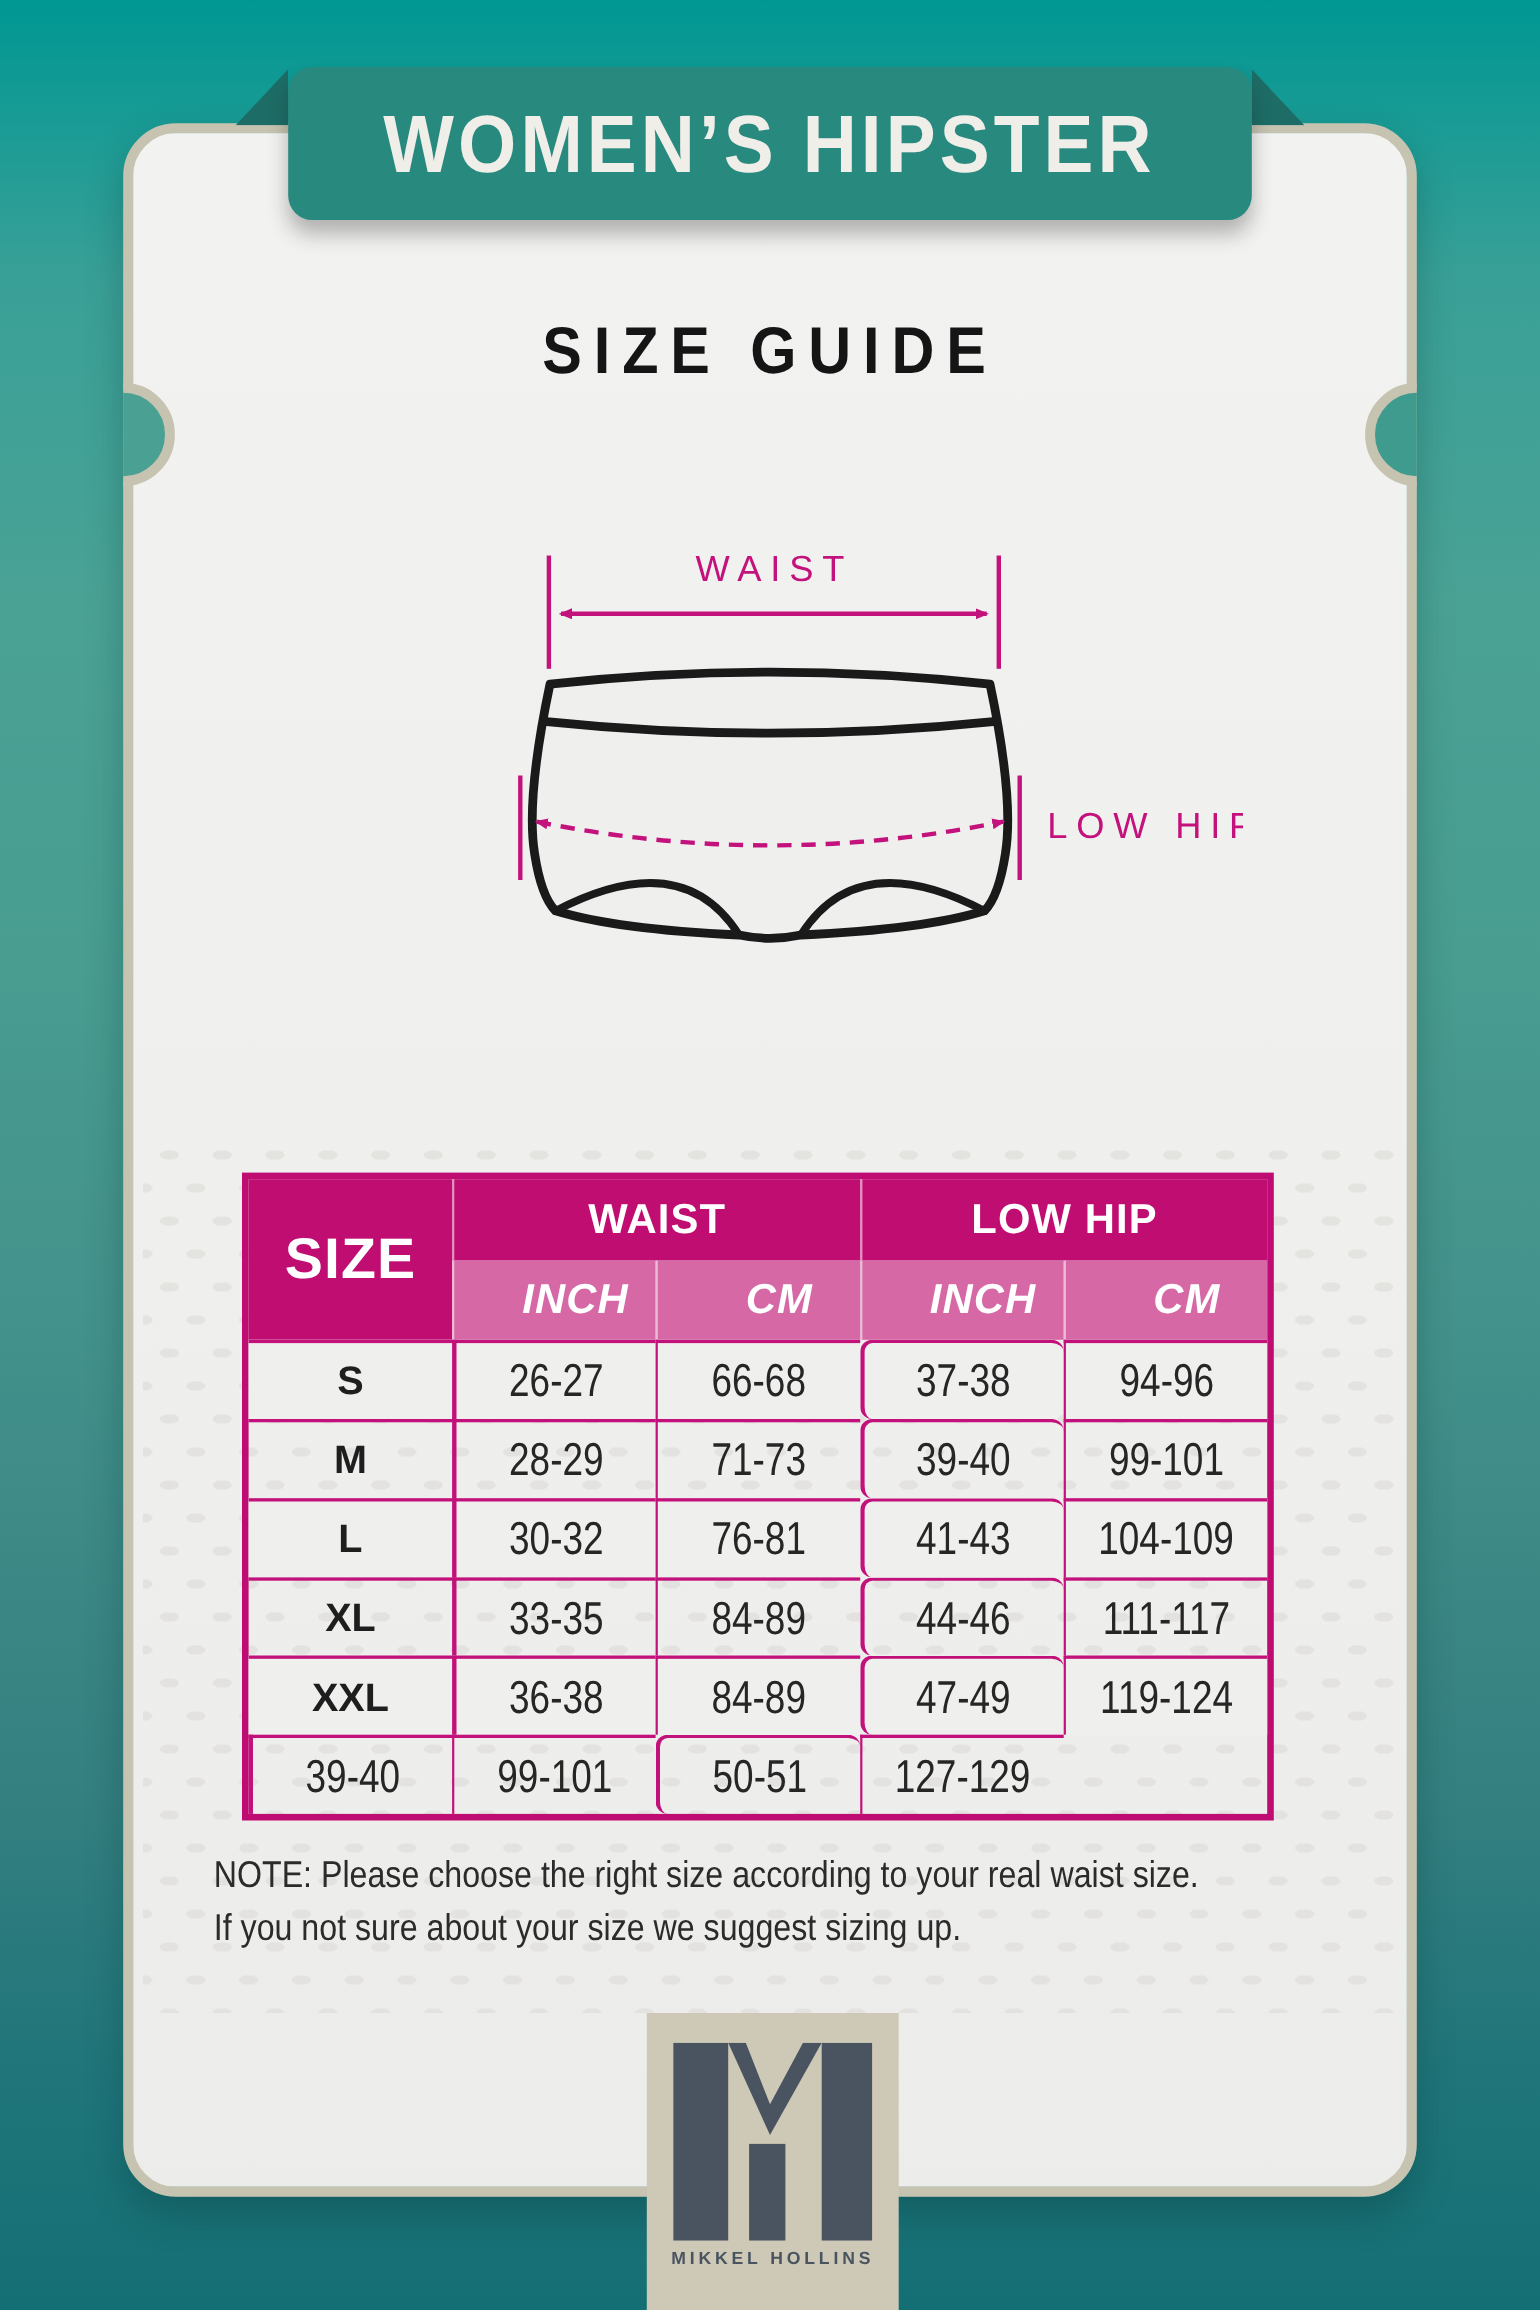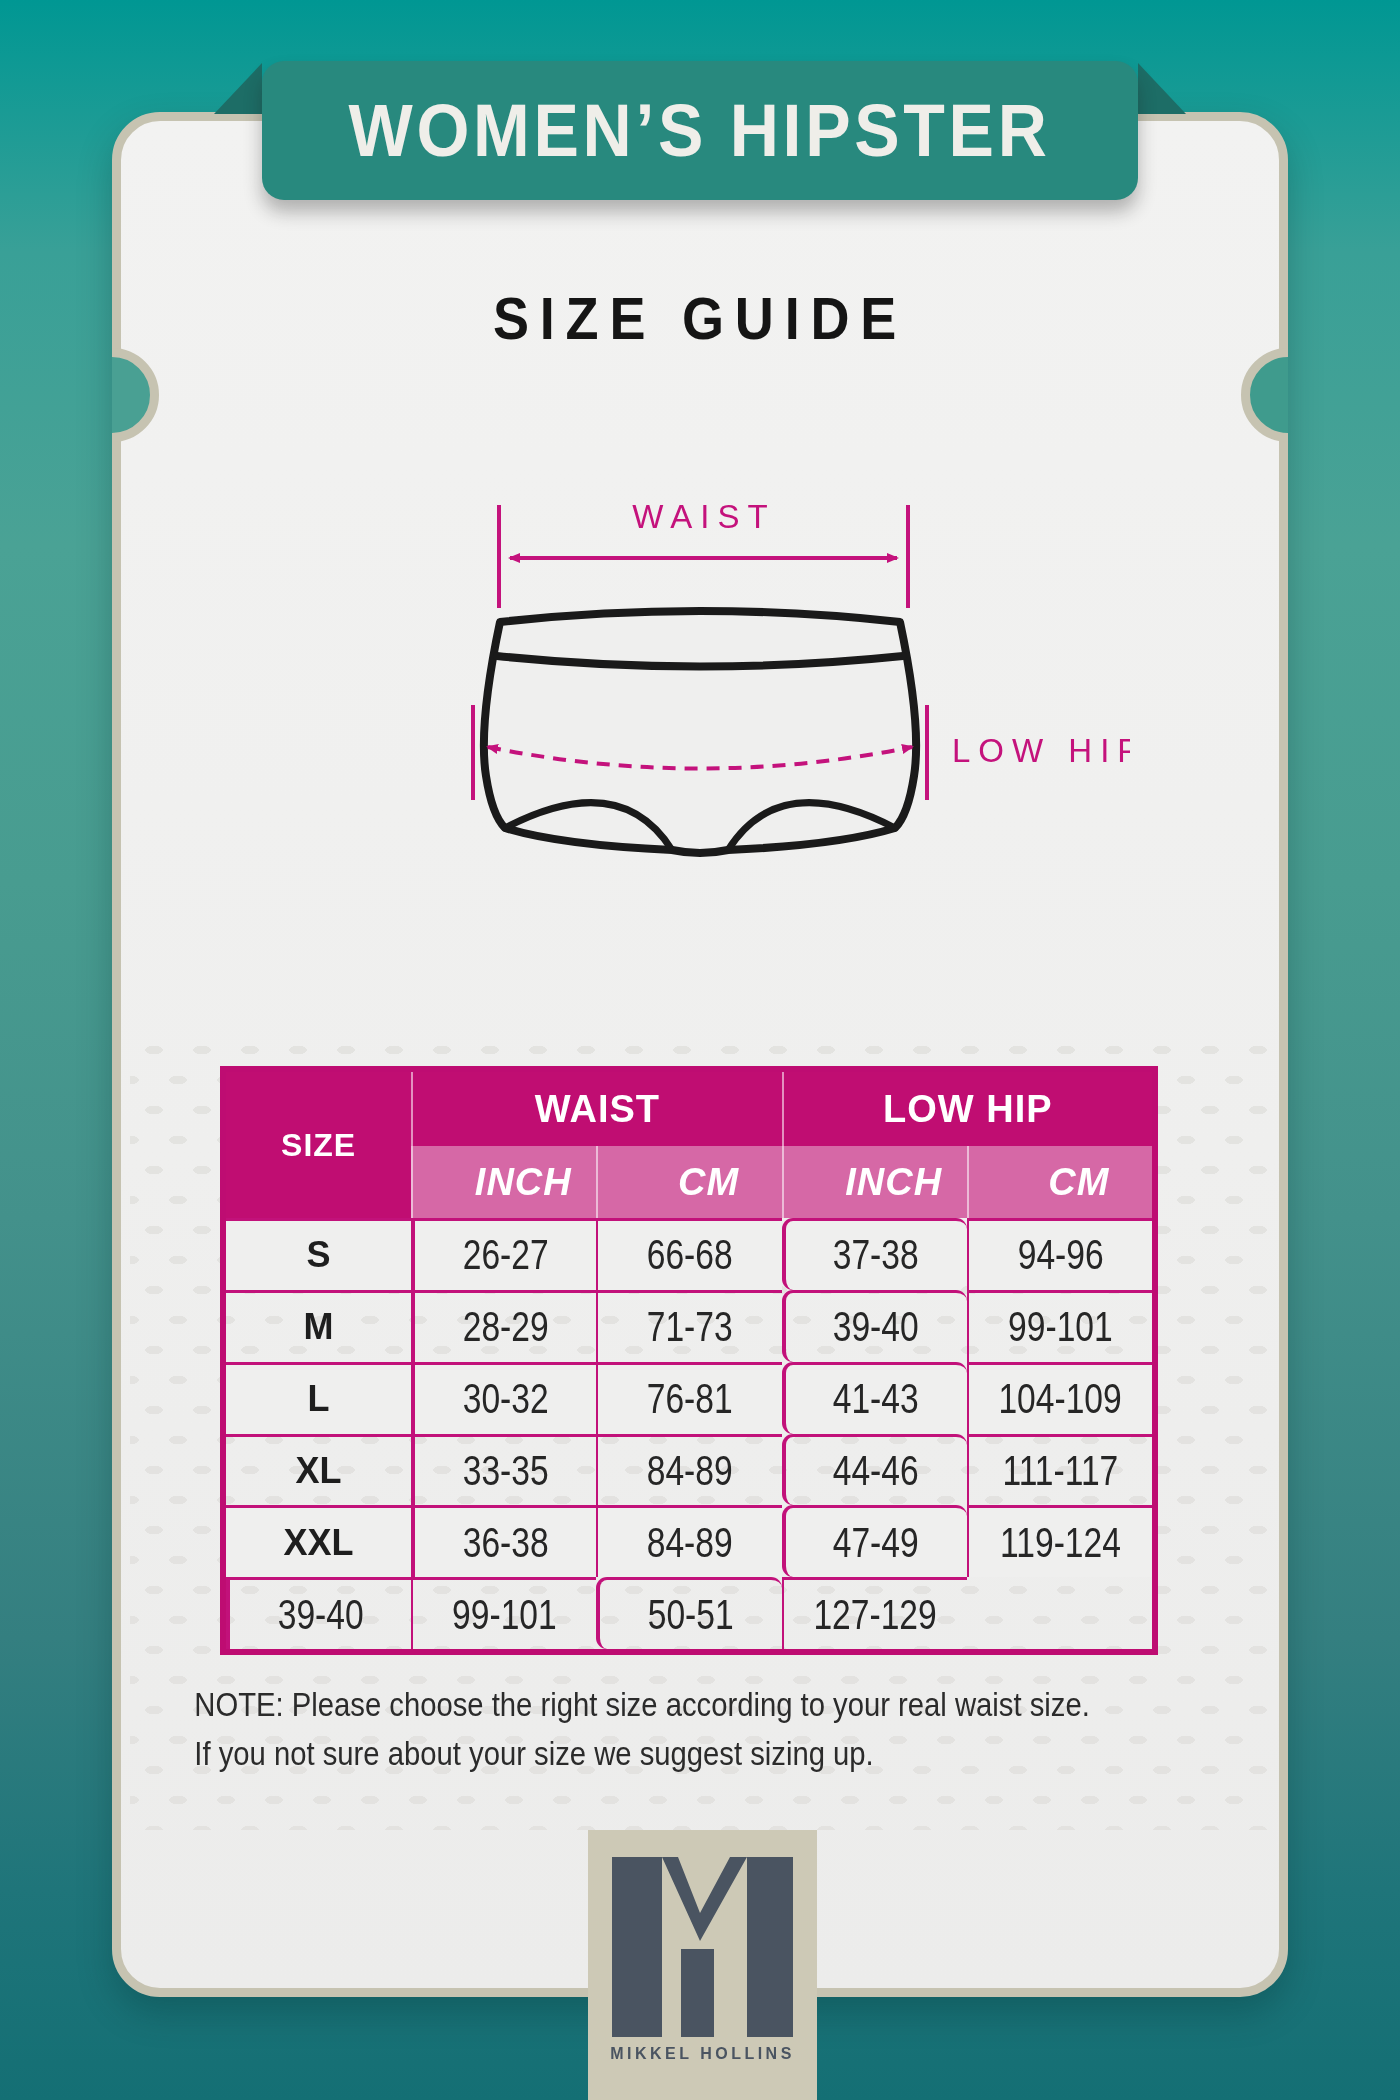--- a/index.html
+++ b/index.html
@@ -53,21 +53,21 @@
     background-position:0 0,24px 30px;
   }
   
   .size-table{
     position:absolute;left:220px;top:1066px;width:938px;height:589px;
     border:6px solid #BE0C72;box-sizing:border-box;
     display:grid;grid-template-columns:repeat(5,1fr);
     grid-template-rows:74px 72px repeat(6,1fr);
   }
   .cell{display:flex;align-items:center;justify-content:center;}
-  .th-size{grid-column:1;grid-row:1/3;background:#C00D72;color:#fff;font-weight:700;font-size:32px;letter-spacing:1px;}
+  .th-size{grid-column:1;grid-row:1/3;background:#C00D72;color:#fff;font-weight:700;font-size:52px;letter-spacing:1px;}
   .th-group{grid-row:1;background:#C00D72;color:#fff;font-weight:700;font-size:38px;letter-spacing:1px;border-left:2px solid rgba(255,255,255,.55);}
   .th-group.g1{grid-column:2/4;}
   .th-group.g2{grid-column:4/6;}
   .th-unit{grid-row:2;background:#D668A6;color:#fff;font-weight:700;font-style:italic;font-size:38px;letter-spacing:1px;border-left:2px solid rgba(255,255,255,.55);padding-left:37px;}
   .td{border-top:3px solid #C2117A;background:#EFEFEE;}
   .row-alt .td,.td.alt{background:transparent;}
   .td.c2{border-left:4px solid #C2117A;}
   .td.c3{border-left:2px solid #C2117A;}
   .td.c4{border-left:4px solid #C2117A;border-radius:11px;}
   .td.c5{border-left:2px solid #C2117A;}

